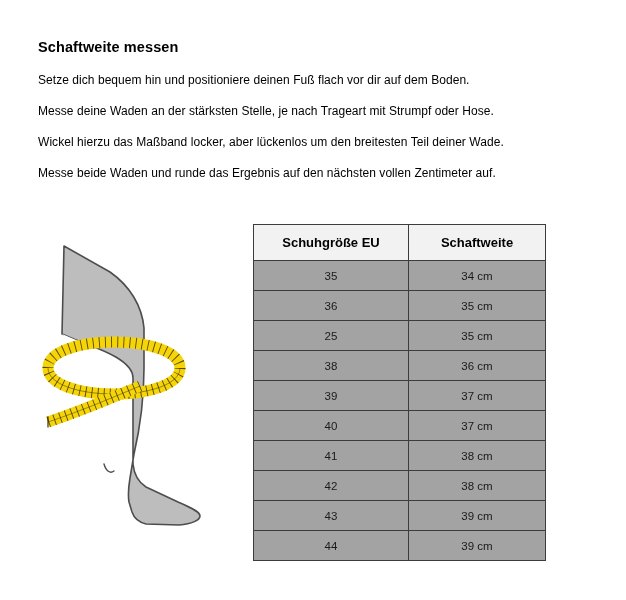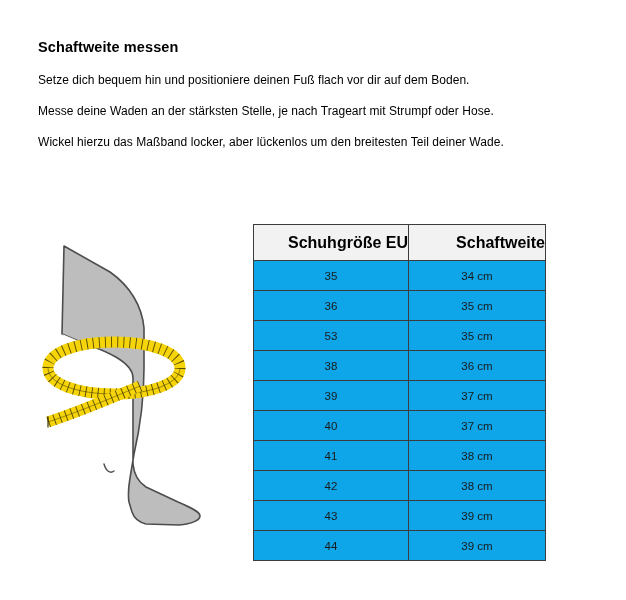--- a/index.html
+++ b/index.html
@@ -73,42 +73,42 @@
     text-align: center;
     font-size: 11.5px;
     color: #1a1a1a;
     padding: 0;
     height: 29px;
     vertical-align: middle;
   }
   table.size-table th {
     background: #f2f2f2;
     font-weight: bold;
-    font-size: 16px;
+    font-size: 13px;
     height: 35px;
     color: #000;
-    text-align: right;
   }
   table.size-table td {
     font-weight: normal;
-    background: #0ea5e9;
+    background: #a3a3a3;
   }
   table.size-table col.c1 { width: 155px; }
   table.size-table col.c2 { width: 137px; }
 </style>
 </head>
 <body>
 
 <div id="page">
 
   <div class="text-block">
     <h1 class="page-title">Schaftweite messen</h1>
     <p class="instruction">Setze dich bequem hin und positioniere deinen Fuß flach vor dir auf dem Boden.</p>
     <p class="instruction">Messe deine Waden an der stärksten Stelle, je nach Trageart mit Strumpf oder Hose.</p>
     <p class="instruction">Wickel hierzu das Maßband locker, aber lückenlos um den breitesten Teil deiner Wade.</p>
+    <p class="instruction">Messe beide Waden und runde das Ergebnis auf den nächsten vollen Zentimeter auf.</p>
   </div>
 
   <div class="illustration">
     <svg width="200" height="305" viewBox="0 0 200 305" xmlns="http://www.w3.org/2000/svg">
 
       <path d="M 30 18
                L 76 44
                C 96 58, 108 78, 110 100
                L 110 140
                C 110 175, 106 200, 100 226
@@ -161,21 +161,21 @@
       <tbody>
         <tr>
           <td>35</td>
           <td>34 cm</td>
         </tr>
         <tr>
           <td>36</td>
           <td>35 cm</td>
         </tr>
         <tr>
-          <td>53</td>
+          <td>25</td>
           <td>35 cm</td>
         </tr>
         <tr>
           <td>38</td>
           <td>36 cm</td>
         </tr>
         <tr>
           <td>39</td>
           <td>37 cm</td>
         </tr>

